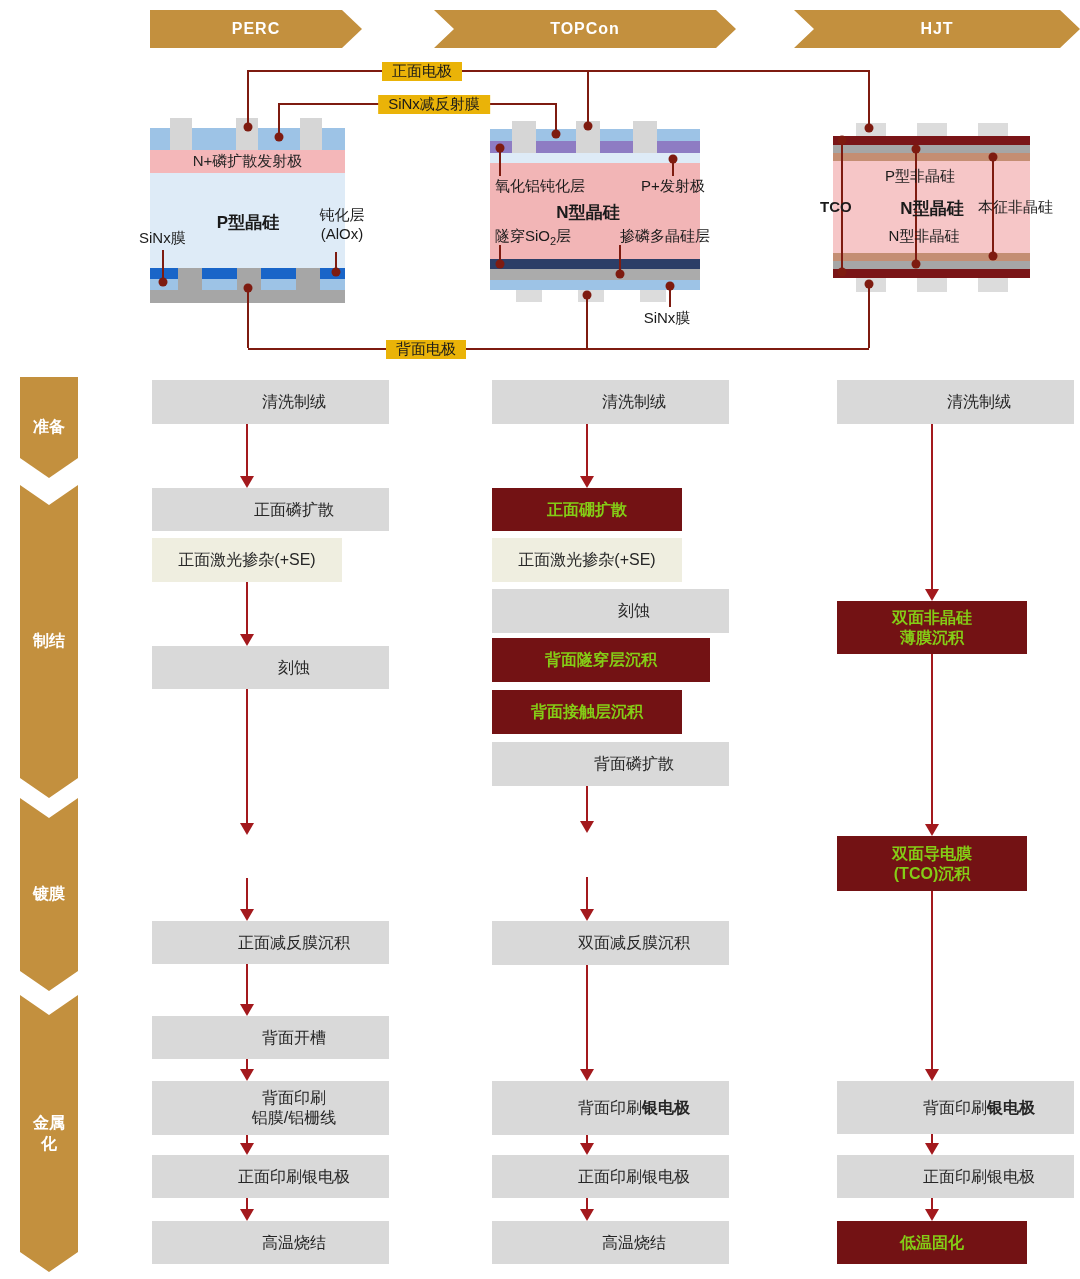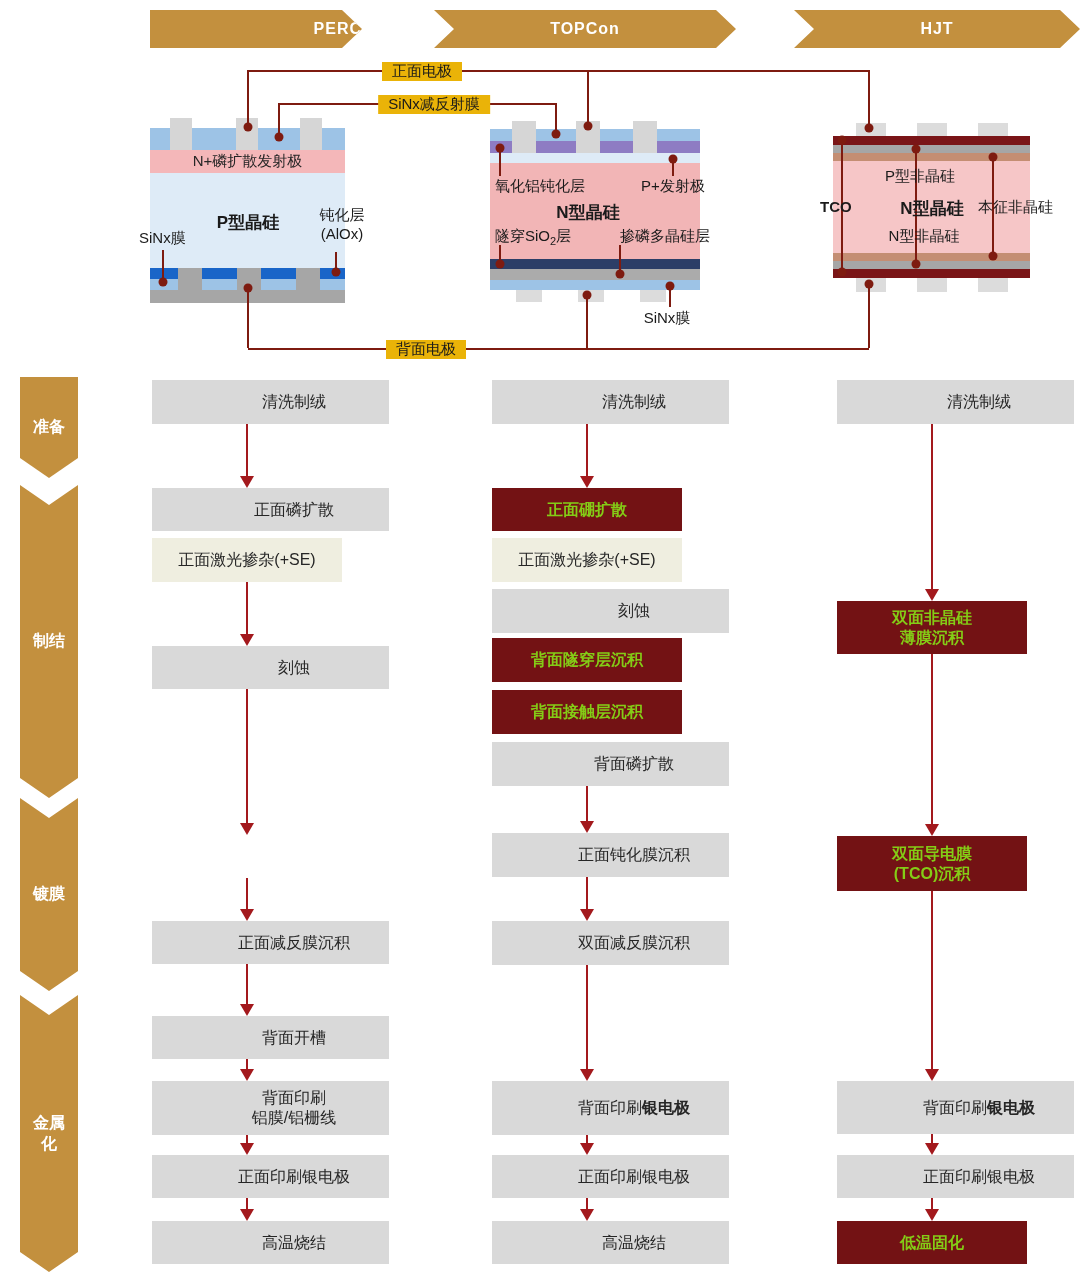--- a/index.html
+++ b/index.html
@@ -1,21 +1,21 @@
 <!DOCTYPE html>
 <html><head>
 <meta charset="utf-8">
 <style>
   html,body{margin:0;padding:0;background:#ffffff;}
   body{font-family:"Liberation Sans","DejaVu Sans",sans-serif;}
   .canvas{position:relative;width:1080px;height:1279px;background:#ffffff;overflow:hidden;}
 
   .banner{position:absolute;top:10px;height:38px;background:#C3903E;color:#fff;font-weight:bold;
           display:flex;align-items:center;justify-content:center;font-size:16px;letter-spacing:1px;}
-  .banner.first{clip-path:polygon(0 0,calc(100% - 20px) 0,100% 50%,calc(100% - 20px) 100%,0 100%);justify-content:flex-end;}
+  .banner.first{clip-path:polygon(0 0,calc(100% - 20px) 0,100% 50%,calc(100% - 20px) 100%,0 100%);}
   .banner.chev{clip-path:polygon(0 0,calc(100% - 20px) 0,100% 50%,calc(100% - 20px) 100%,0 100%,20px 50%);}
 
   .stage{position:absolute;left:20px;width:58px;background:#C3903E;color:#fff;font-weight:bold;
          display:flex;align-items:center;justify-content:center;text-align:center;font-size:16px;line-height:1.3;}
   .stage.first{clip-path:polygon(0 0,100% 0,100% calc(100% - 20px),50% 100%,0 calc(100% - 20px));}
   .stage.chev{clip-path:polygon(0 0,50% 20px,100% 0,100% calc(100% - 20px),50% 100%,0 calc(100% - 20px));}
   .stage .inner{width:34px;}
 
   .layer{position:absolute;}
   .vline{position:absolute;width:2px;background:#7E1B10;}
@@ -225,31 +225,28 @@
     </div>
   <div class="box red" style="left:492px;top:488px;width:190px;height:43px;">
       <span>正面硼扩散</span>
     </div>
   <div class="box cream" style="left:492px;top:538px;width:190px;height:44px;">
       <span>正面激光掺杂(+SE)</span>
     </div>
   <div class="box gray" style="left:492px;top:589px;width:190px;height:44px;">
       <span>刻蚀</span>
     </div>
-  <div class="box red" style="left:492px;top:638px;width:190px;height:44px;">
+  <div class="box red" style="left:492px;top:638px;width:218px;height:44px;">
       <span>背面隧穿层沉积</span>
     </div>
   <div class="box red" style="left:492px;top:690px;width:190px;height:44px;">
       <span>背面接触层沉积</span>
     </div>
   <div class="box gray" style="left:492px;top:742px;width:190px;height:44px;">
       <span>背面磷扩散</span>
-    </div>
-  <div class="box gray" style="left:492px;top:833px;width:190px;height:44px;">
-      <span>正面钝化膜沉积</span>
     </div>
   <div class="box gray" style="left:492px;top:921px;width:190px;height:44px;">
       <span>双面减反膜沉积</span>
     </div>
   <div class="box gray" style="left:492px;top:1081px;width:190px;height:54px;flex-direction:row;">
       <span>背面印刷</span>
       <span style="font-weight:bold;">银电极</span>
     </div>
   <div class="box gray" style="left:492px;top:1155px;width:190px;height:43px;">
       <span>正面印刷银电极</span>

